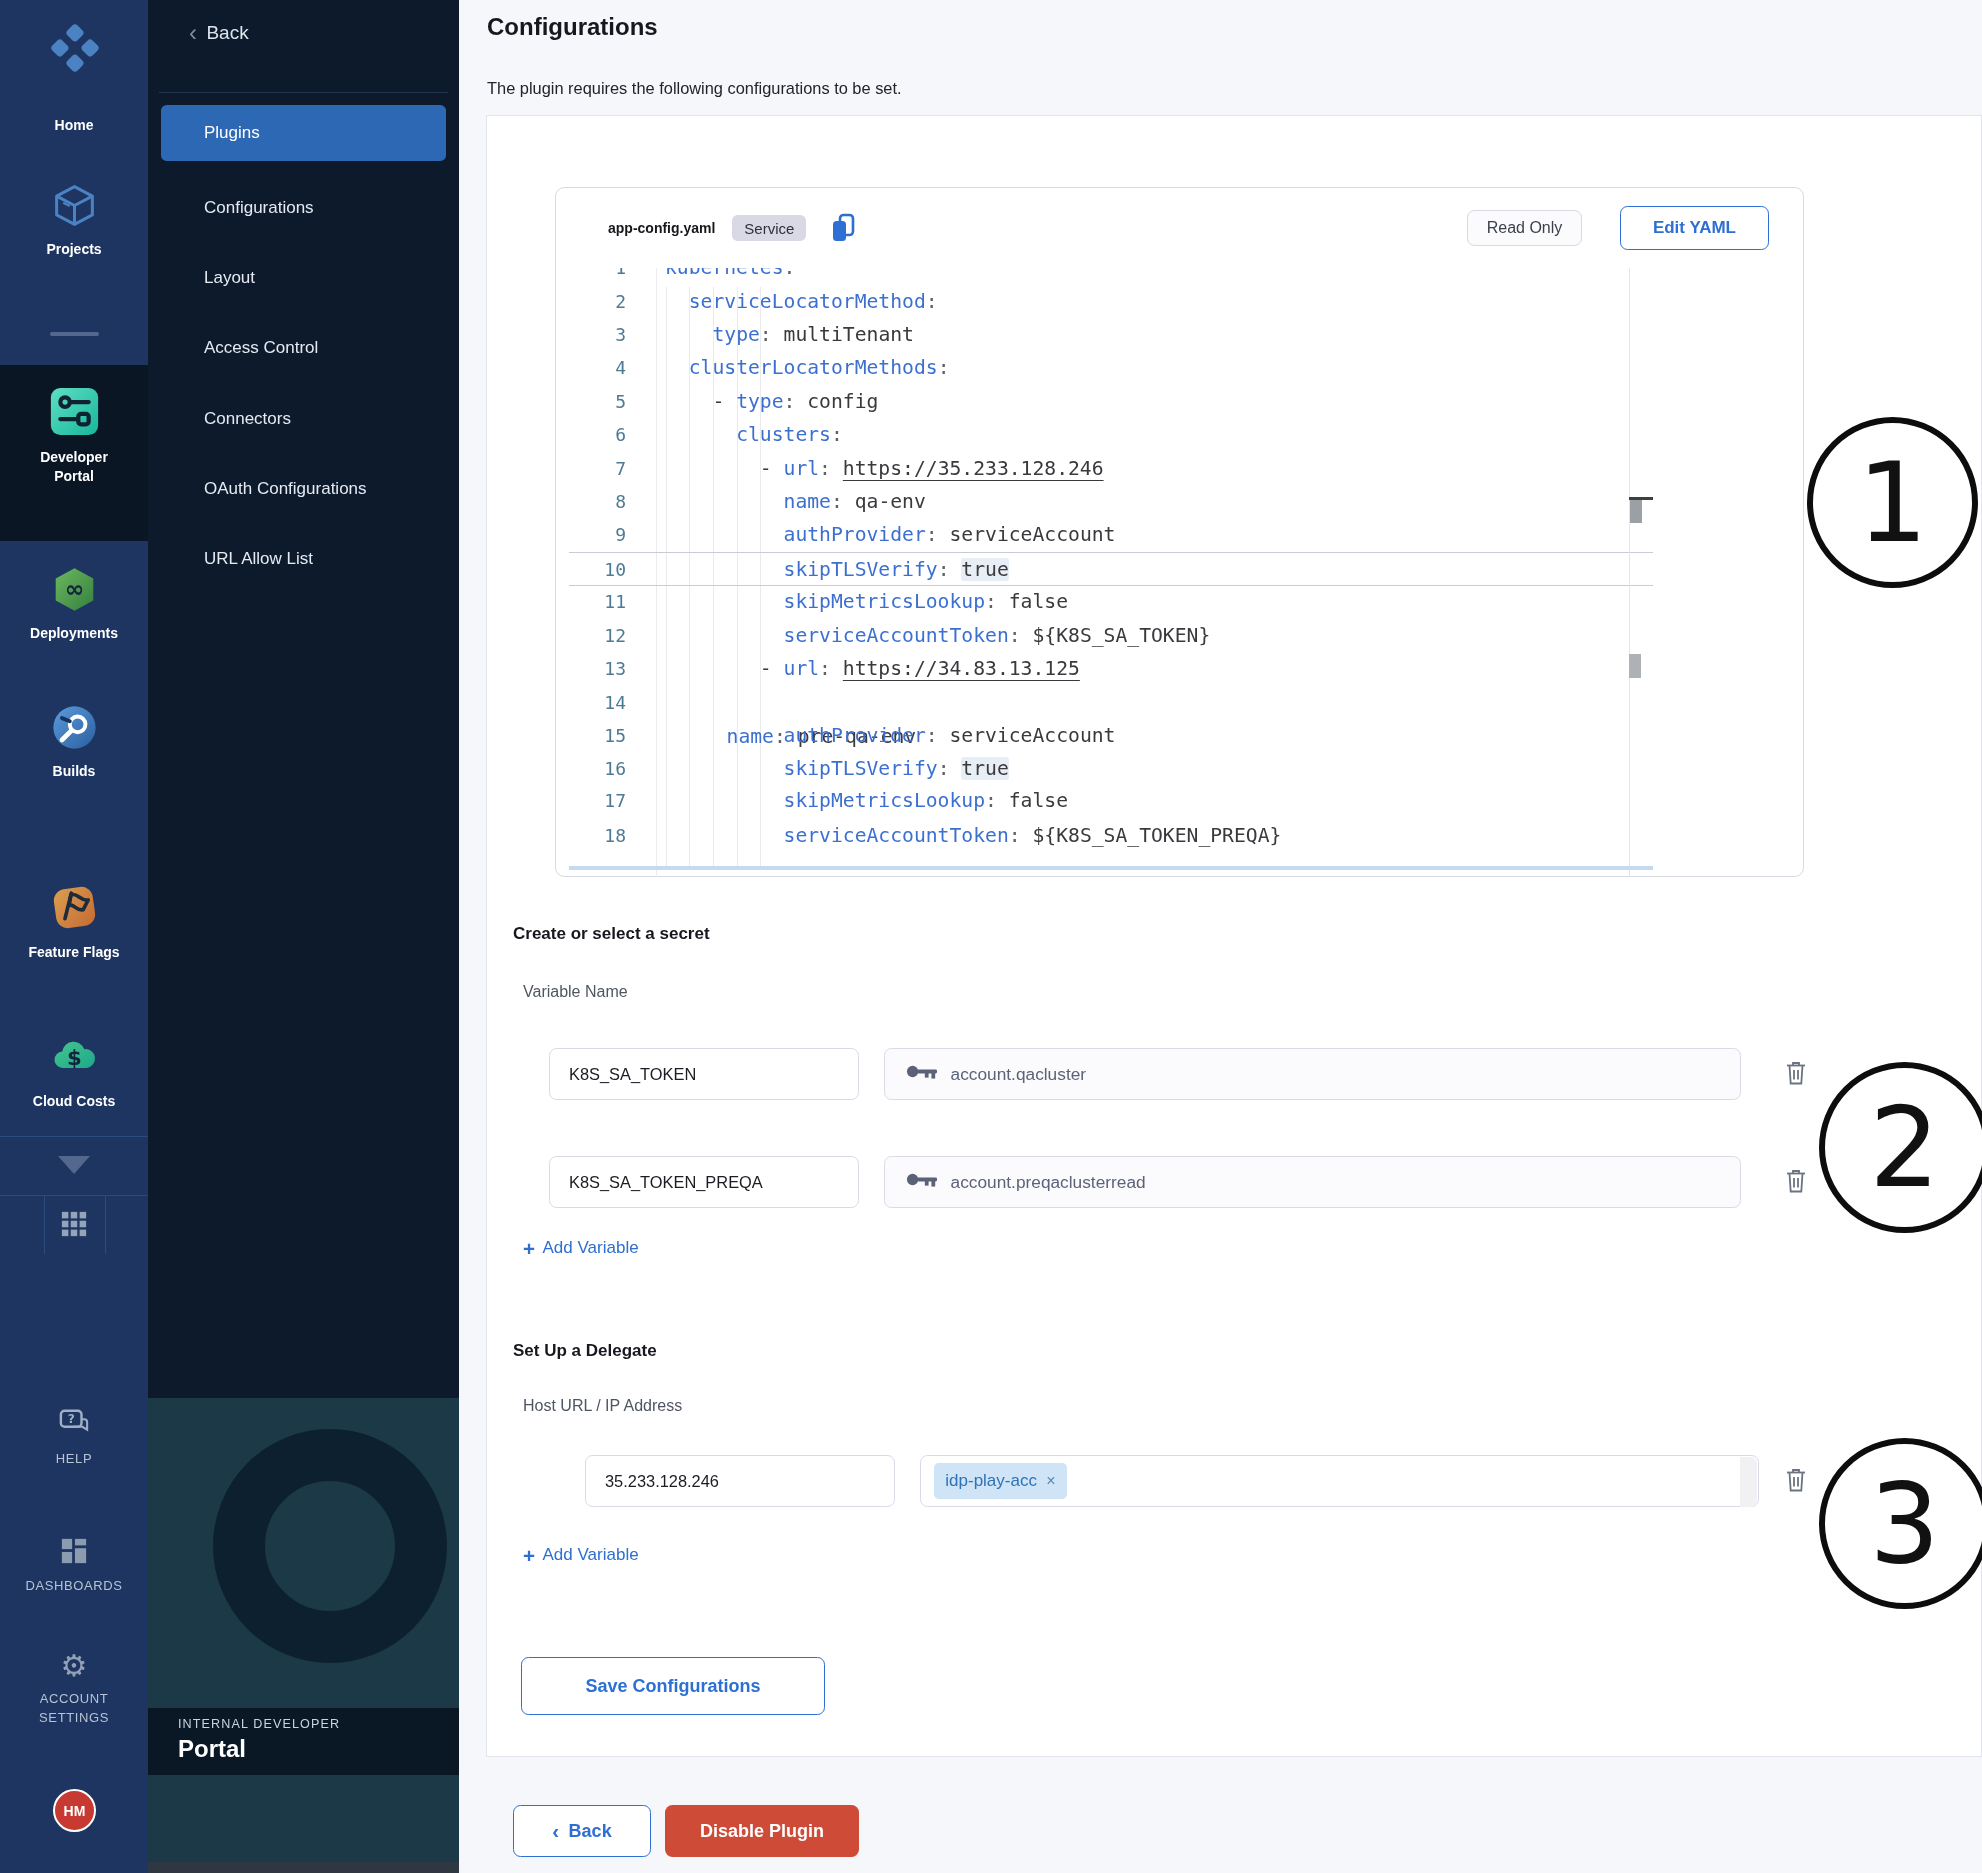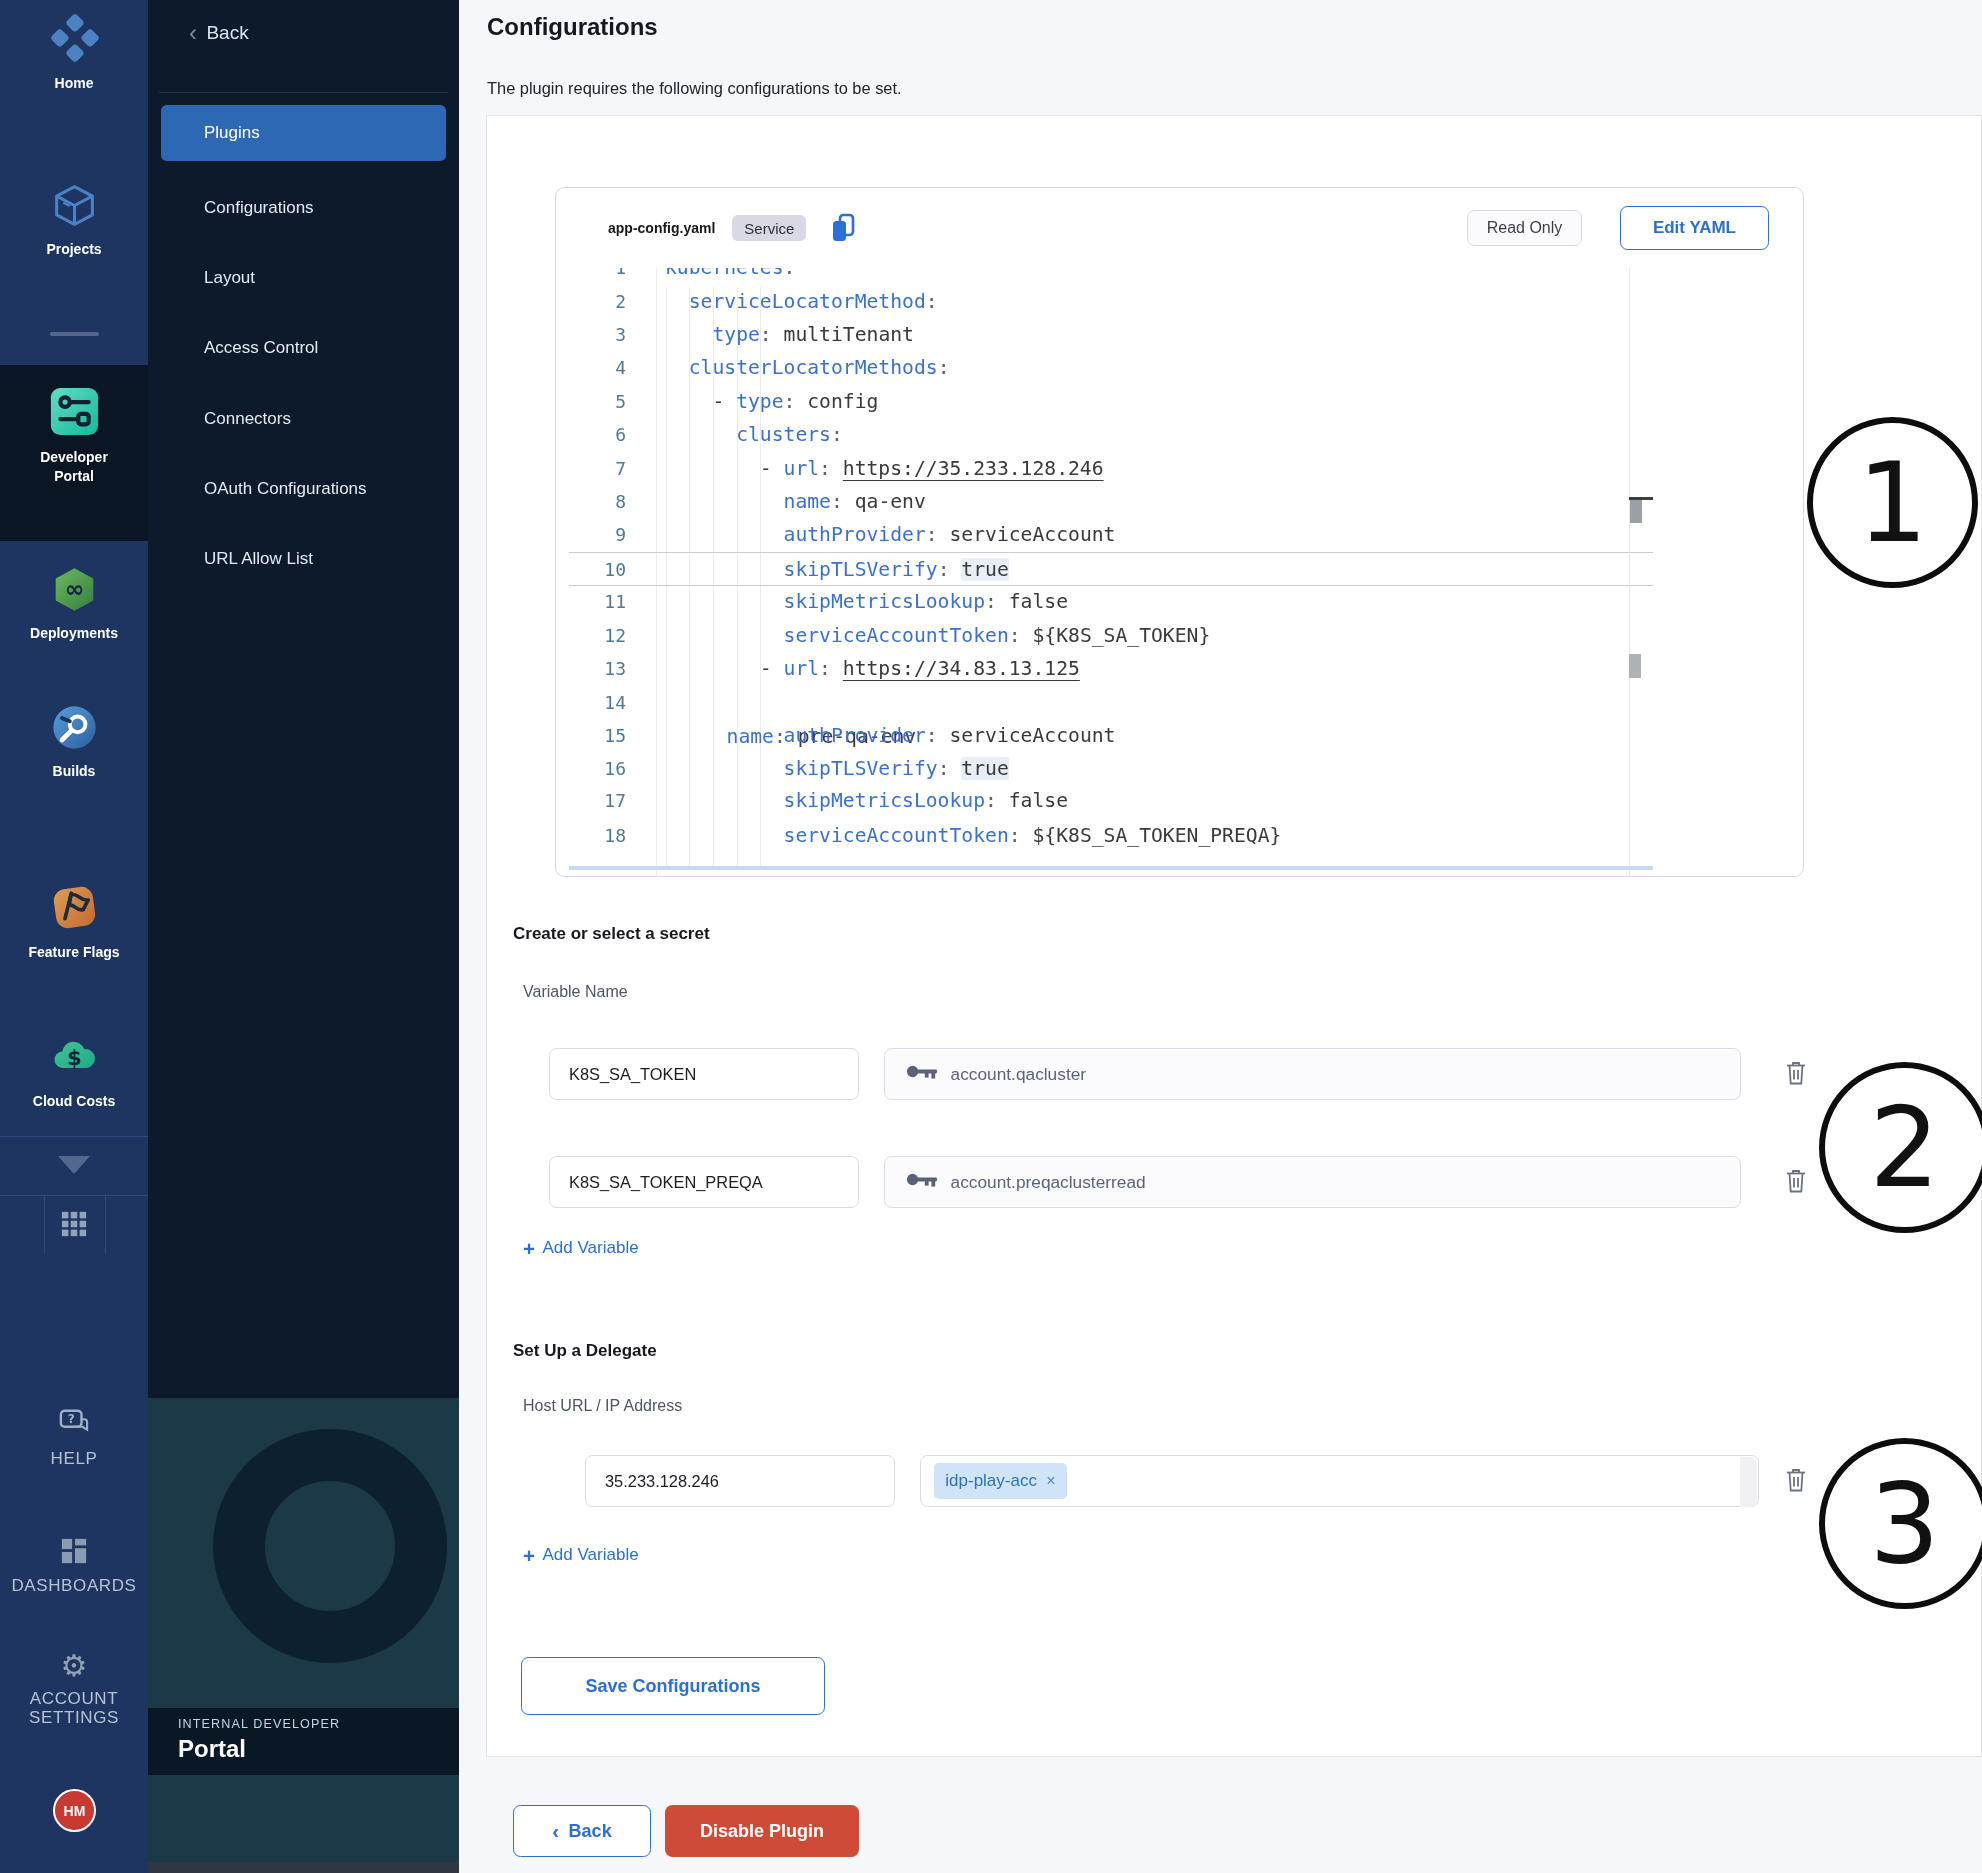--- a/index.html
+++ b/index.html
@@ -3,21 +3,21 @@
 <meta charset="utf-8">
 <style>
   * { margin:0; padding:0; box-sizing:border-box; }
   html,body { width:1983px; height:1874px; overflow:hidden; }
   body { font-family:"Liberation Sans", sans-serif; background:#f6f7fa; position:relative; color:#1c1c28; }
 
   
   .sb1 { position:absolute; left:0; top:0; width:148px; height:1874px; background:#1d3560; z-index:5; }
   .sb1-item { position:absolute; left:0; width:148px; display:flex; flex-direction:column; align-items:center; cursor:pointer; }
   .sb1-item .lbl { color:#ffffff; font-size:14px; font-weight:700; margin-top:8.4px; text-align:center; line-height:19px; }
-  .sb1-item.small .lbl { color:#b7c3d4; font-size:17px; font-weight:400; letter-spacing:0.6px; }
+  .sb1-item.small .lbl { color:#b7c3d4; font-size:13px; font-weight:400; letter-spacing:0.6px; }
   .sb1-selected { position:absolute; left:0; top:365px; width:148px; height:176px; background:#0a1624; }
   .sb1-dash { position:absolute; left:50px; top:332px; width:49px; height:3.7px; border-radius:1.9px; background:#53688c; }
   .sb1-div { position:absolute; left:0; width:148px; height:0.9px; background:#2c4a7c; }
   .sb1-chevron { position:absolute; left:0; top:1136px; width:148px; height:58px; display:flex; align-items:center; justify-content:center; cursor:pointer; }
   .sb1-chevron .tri { width:0; height:0; border-left:16px solid transparent; border-right:16px solid transparent; border-top:18px solid #53688c; }
   .sb1-gridrow { position:absolute; left:0; top:1196px; width:148px; height:58px; display:flex; align-items:center; justify-content:center; cursor:pointer; }
   .sb1-gridrow .vsep { position:absolute; top:0; width:0.9px; height:58px; background:#2c4a7c; }
   .avatar { position:absolute; left:53px; top:1789px; width:43px; height:43px; border-radius:50%; background:#c63a31; border:2.3px solid #ffffff; color:#fff; font-size:14px; font-weight:700; display:flex; align-items:center; justify-content:center; cursor:pointer; }
 
   
@@ -89,21 +89,21 @@
 
   
   .ann { position:absolute; width:171px; height:171px; border-radius:50%; border:6.6px solid #0d0d0d; background:#ffffff; display:flex; align-items:center; justify-content:center; font-family:"DejaVu Sans",sans-serif; font-size:111px; color:#111; z-index:40; }
 </style>
 </head>
 <body>
 
 <aside class="sb1">
   <div class="sb1-selected"></div>
 
-  <div class="sb1-item" style="top:12px;">
+  <div class="sb1-item" style="top:22px;gap:32px;">
     <span>
       <svg width="51" height="51" viewBox="0 0 54 54">
           <g fill="#4b82c4">
             <rect x="20" y="4" width="15" height="15" rx="4" transform="rotate(45 27.5 11.5)"></rect>
             <rect x="36" y="20" width="15" height="15" rx="4" transform="rotate(45 43.5 27.5)"></rect>
             <rect x="20" y="36" width="15" height="15" rx="4" transform="rotate(45 27.5 43.5)"></rect>
             <rect x="4" y="20" width="15" height="15" rx="4" transform="rotate(45 11.5 27.5)"></rect>
           </g>
         </svg>
     </span>

